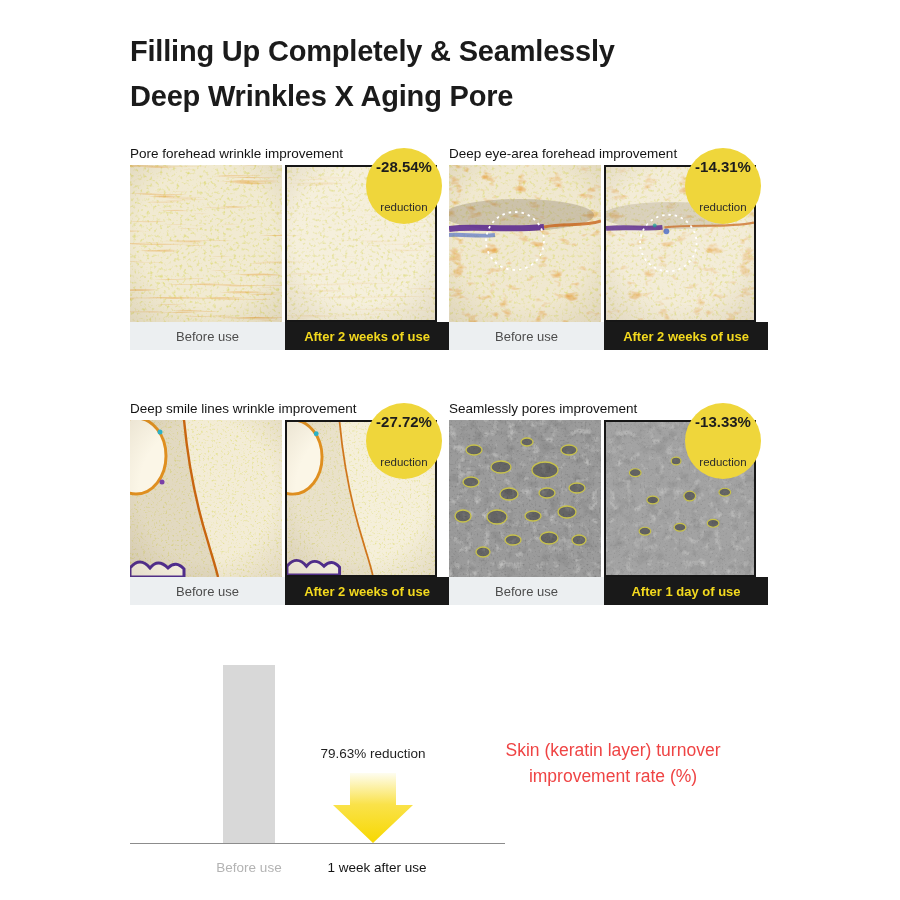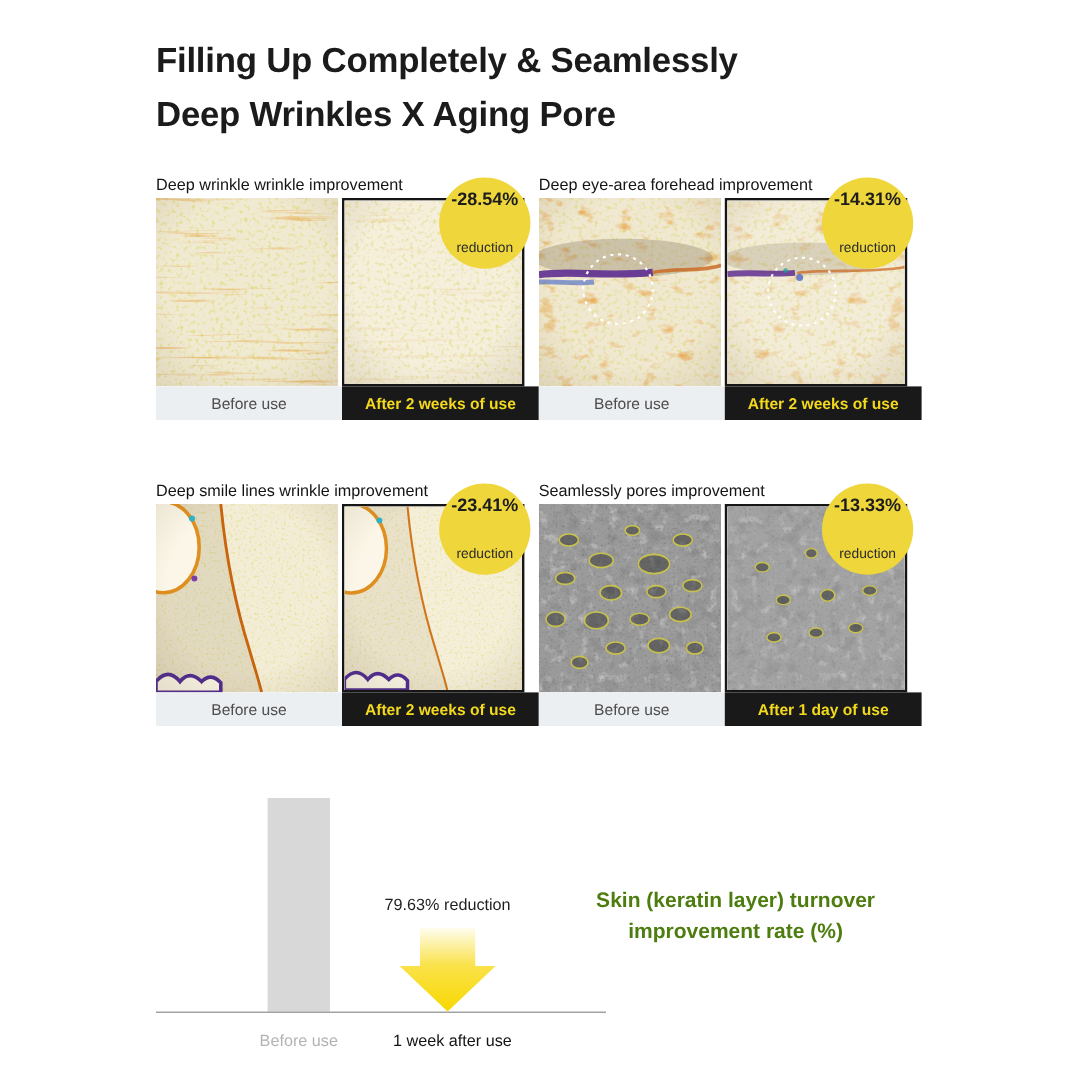--- a/index.html
+++ b/index.html
@@ -25,21 +25,21 @@
   .bar.after{left:155px;width:164px;background:#191919;color:#F3D91E;font-weight:700;}
   .chart-bar{position:absolute;left:223px;top:665px;width:52px;height:178px;background:#D8D8D8;}
   .annotation{position:absolute;left:288px;top:746px;width:170px;text-align:center;
               font-size:13.5px;font-weight:500;color:#1f1f1f;}
   .arrow{position:absolute;left:333px;top:773px;width:80px;height:70px;}
   .axis{position:absolute;left:130px;top:843px;width:375px;height:1px;background:#8c8c8c;}
   .xlabel{position:absolute;top:860px;text-align:center;font-size:13.5px;}
   .xlabel.b{left:194px;width:110px;color:#b3b3b3;}
   .xlabel.a{left:303px;width:148px;color:#141414;font-weight:500;}
   .chart-title{position:absolute;left:478px;top:737px;width:270px;text-align:center;
-               font-size:17.5px;line-height:26px;font-weight:700;color:#4d7c0f;}
+               font-size:17.5px;line-height:26px;font-weight:400;color:#ef4444;}
   .defs{position:absolute;width:0;height:0;}
 </style>
 </head>
 <body>
 
 <div class="page">
 
   <svg class="defs" aria-hidden="true">
     <defs>
       <filter id="fSpeck" x="-5%" y="-5%" width="110%" height="110%">
@@ -81,21 +81,21 @@
       </radialGradient>
     </defs>
   </svg>
 
   <h1 class="title">
     <span>Filling Up Completely &amp; Seamlessly</span>
     <span>Deep Wrinkles X Aging Pore</span>
   </h1>
 
   <section class="panel" style="left:130px;top:146px">
-    <div class="ptitle">Deep wrinkle wrinkle improvement</div>
+    <div class="ptitle">Pore forehead wrinkle improvement</div>
     <div class="photo before">
       <svg viewBox="0 0 152 157" preserveAspectRatio="none">
         <rect width="152" height="157" fill="#F1EAD2"></rect>
         <rect width="152" height="157" filter="url(#fSpeck)"></rect>
         <rect width="152" height="157" filter="url(#fStreakH)"></rect>
         <rect width="152" height="157" fill="url(#gVign)"></rect>
       </svg>
     </div>
     <div class="photo after">
       <svg viewBox="0 0 152 157" preserveAspectRatio="none">
@@ -177,21 +177,21 @@
         </g>
         <path d="M0,0 L54,0 C58,42 66,84 78,122 L88,157 L0,157 Z" fill="rgba(125,105,70,0.10)"></path>
         <path d="M54,0 C58,42 66,84 78,122 C82,136 86,148 88,157" stroke="#D0761C" stroke-width="1.8" fill="none"></path>
         <ellipse cx="6" cy="36" rx="30" ry="38" fill="#FBF6E7" stroke="#DF8F20" stroke-width="3"></ellipse>
         <circle cx="30" cy="12" r="2.5" fill="#2BB3C8"></circle>
         <path d="M0,148 Q10,136 20,148 Q28,138 38,148 Q46,140 54,149 L54,157 L0,157 Z" fill="#F7F2E2" stroke="#4E2B8F" stroke-width="3"></path>
         <rect width="152" height="157" fill="url(#gVign)"></rect>
       </svg>
     </div>
     <div class="badge">
-      <div class="bv">-23.41%</div>
+      <div class="bv">-27.72%</div>
       <div class="bl">reduction</div>
     </div>
     <div class="bar before">Before use</div>
     <div class="bar after">After 2 weeks of use</div>
   </section>
 
   <section class="panel" style="left:449px;top:401px">
     <div class="ptitle">Seamlessly pores improvement</div>
     <div class="photo before">
       <svg viewBox="0 0 152 157" preserveAspectRatio="none">

